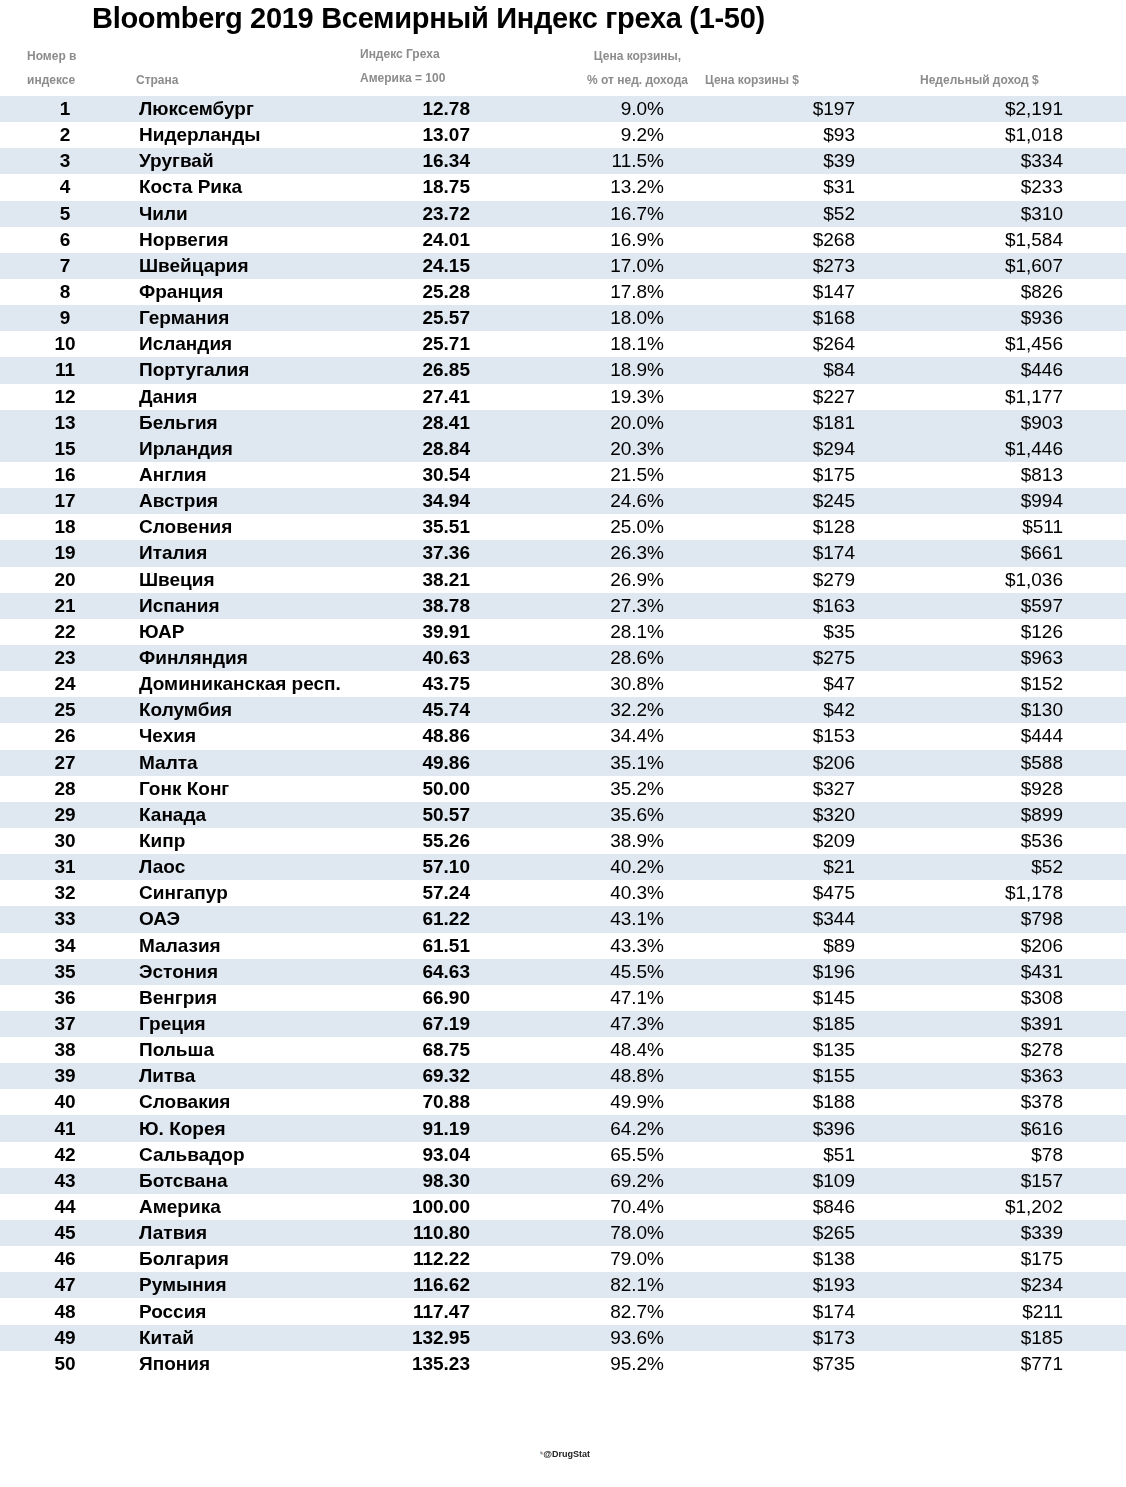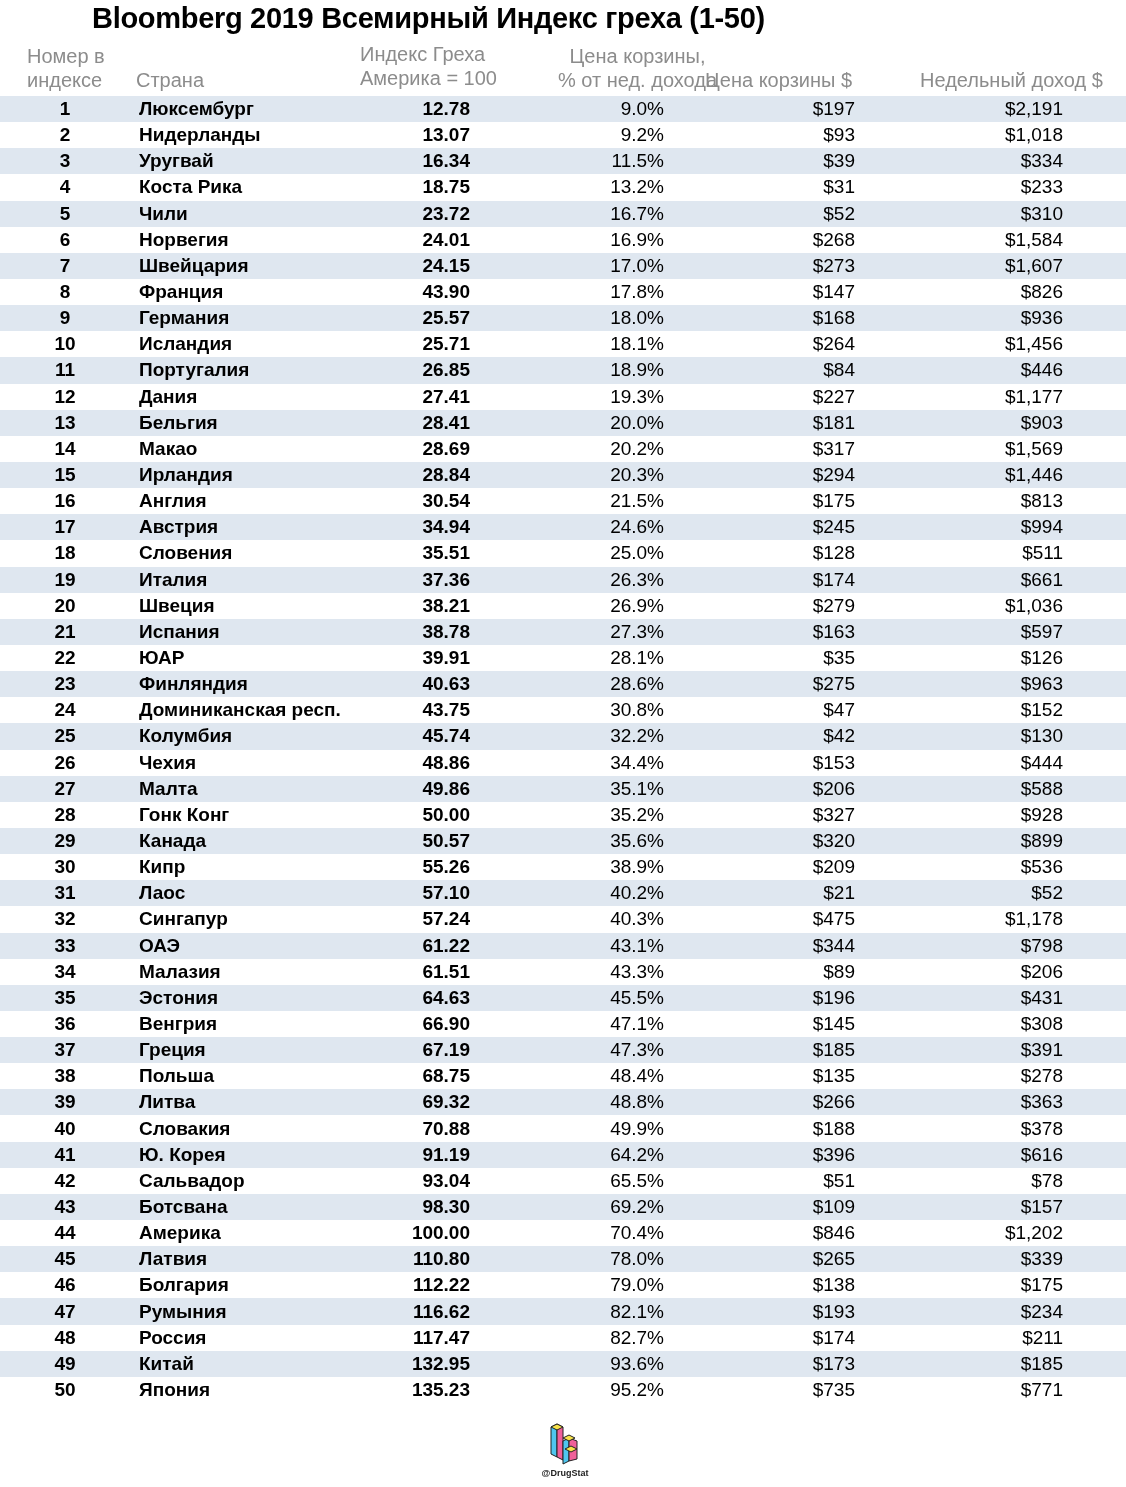--- a/index.html
+++ b/index.html
@@ -1,29 +1,29 @@
 <!DOCTYPE html>
 <html><head>
 <meta charset="utf-8">
 <style>
   html, body { margin: 0; padding: 0; background: #ffffff; }
   body { width: 1126px; height: 1487px; position: relative; font-family: "Liberation Sans", sans-serif; color: #000; overflow: hidden; }
   .title { position: absolute; left: 56px; top: 2px; font-size: 29px; font-weight: bold; letter-spacing: -0.3px; white-space: nowrap; margin-left: 36px; }
-  .hdr { position: absolute; color: #8c8c8c; font-weight: normal; font-size: 20px; line-height: 24px; white-space: nowrap; }
+  .hdr { position: absolute; color: #8c8c8c; font-weight: bold; font-size: 12px; line-height: 24px; white-space: nowrap; }
   .table { position: absolute; left: 0; top: 96px; width: 1126px; }
   .row { position: relative; height: 26.15px; }
   .row.shaded { background: #dfe7f0; }
   .cell { position: absolute; top: 0; height: 100%; display: flex; align-items: center; font-size: 19px; white-space: nowrap; }
   .c-rank { left: 40px; width: 50px; justify-content: center; font-weight: bold; }
   .c-country { left: 139px; font-weight: bold; text-align: right; }
   .c-index { left: 370px; width: 100px; justify-content: flex-end; font-weight: bold; }
   .c-pct { left: 560px; width: 104px; justify-content: flex-end; }
   .c-basket { left: 760px; width: 95px; justify-content: flex-end; }
   .c-income { left: 940px; width: 123px; justify-content: flex-end; }
-  .logo { position: absolute; left: 540px; top: 1421px; width: 50px; height: 64px; display: flex; flex-direction: column; align-items: center; }
+  .logo { position: absolute; left: 540px; top: 1421px; width: 50px; height: 64px; display: flex; flex-direction: row; align-items: center; }
   .logo-label { font-size: 9px; font-weight: bold; color: #222; margin-top: 1px; }
 </style>
 </head>
 <body>
 
 <div class="title">Bloomberg 2019 Всемирный Индекс греха (1-50)</div>
 
 <div class="hdr" style="left:27px; top:44px;">
   <div>Номер в</div>
   <div>индексе</div>
@@ -93,21 +93,21 @@
       <div class="cell c-rank">7</div>
       <div class="cell c-country">Швейцария</div>
       <div class="cell c-index">24.15</div>
       <div class="cell c-pct">17.0%</div>
       <div class="cell c-basket">$273</div>
       <div class="cell c-income">$1,607</div>
     </div>
     <div class="row">
       <div class="cell c-rank">8</div>
       <div class="cell c-country">Франция</div>
-      <div class="cell c-index">43.90</div>
+      <div class="cell c-index">25.28</div>
       <div class="cell c-pct">17.8%</div>
       <div class="cell c-basket">$147</div>
       <div class="cell c-income">$826</div>
     </div>
     <div class="row shaded">
       <div class="cell c-rank">9</div>
       <div class="cell c-country">Германия</div>
       <div class="cell c-index">25.57</div>
       <div class="cell c-pct">18.0%</div>
       <div class="cell c-basket">$168</div>
@@ -138,28 +138,20 @@
       <div class="cell c-income">$1,177</div>
     </div>
     <div class="row shaded">
       <div class="cell c-rank">13</div>
       <div class="cell c-country">Бельгия</div>
       <div class="cell c-index">28.41</div>
       <div class="cell c-pct">20.0%</div>
       <div class="cell c-basket">$181</div>
       <div class="cell c-income">$903</div>
     </div>
-    <div class="row">
-      <div class="cell c-rank">14</div>
-      <div class="cell c-country">Макао</div>
-      <div class="cell c-index">28.69</div>
-      <div class="cell c-pct">20.2%</div>
-      <div class="cell c-basket">$317</div>
-      <div class="cell c-income">$1,569</div>
-    </div>
     <div class="row shaded">
       <div class="cell c-rank">15</div>
       <div class="cell c-country">Ирландия</div>
       <div class="cell c-index">28.84</div>
       <div class="cell c-pct">20.3%</div>
       <div class="cell c-basket">$294</div>
       <div class="cell c-income">$1,446</div>
     </div>
     <div class="row">
       <div class="cell c-rank">16</div>
@@ -343,21 +335,21 @@
       <div class="cell c-index">68.75</div>
       <div class="cell c-pct">48.4%</div>
       <div class="cell c-basket">$135</div>
       <div class="cell c-income">$278</div>
     </div>
     <div class="row shaded">
       <div class="cell c-rank">39</div>
       <div class="cell c-country">Литва</div>
       <div class="cell c-index">69.32</div>
       <div class="cell c-pct">48.8%</div>
-      <div class="cell c-basket">$266</div>
+      <div class="cell c-basket">$155</div>
       <div class="cell c-income">$363</div>
     </div>
     <div class="row">
       <div class="cell c-rank">40</div>
       <div class="cell c-country">Словакия</div>
       <div class="cell c-index">70.88</div>
       <div class="cell c-pct">49.9%</div>
       <div class="cell c-basket">$188</div>
       <div class="cell c-income">$378</div>
     </div>

